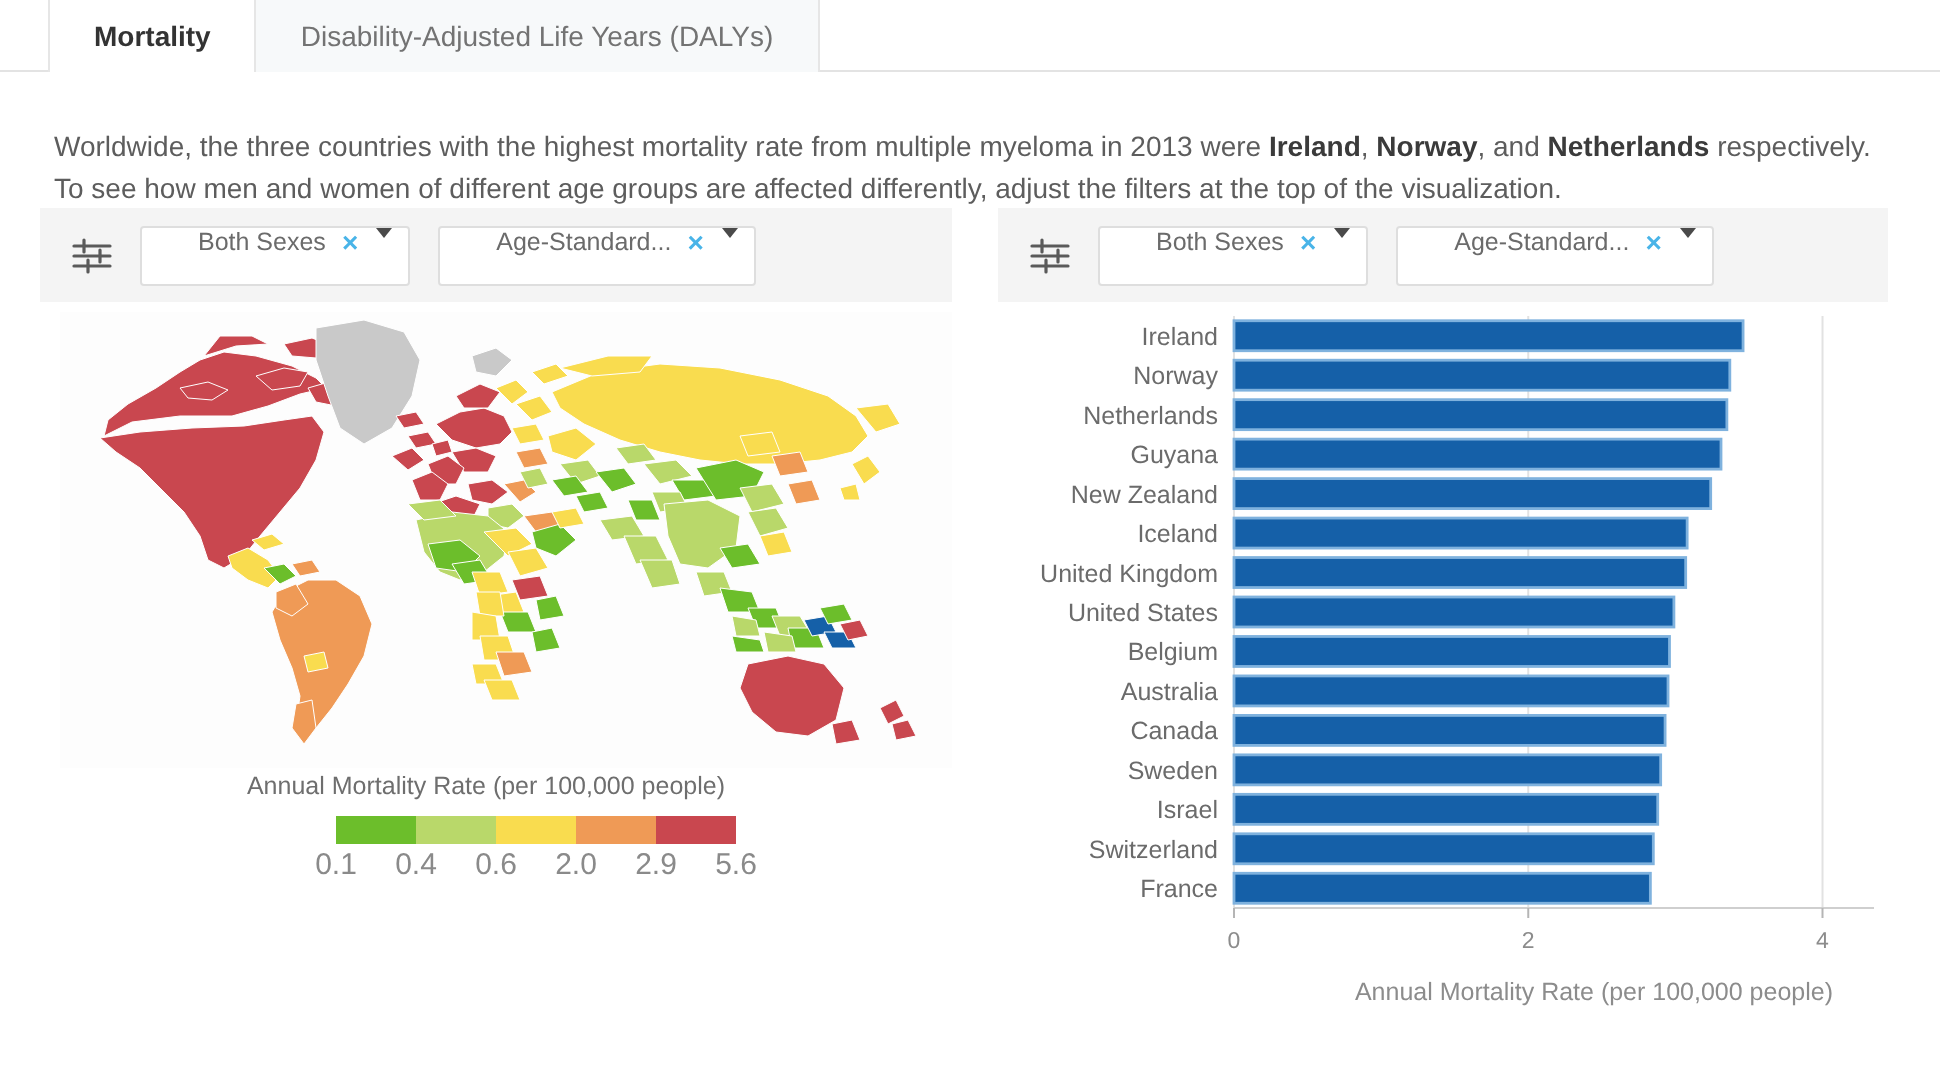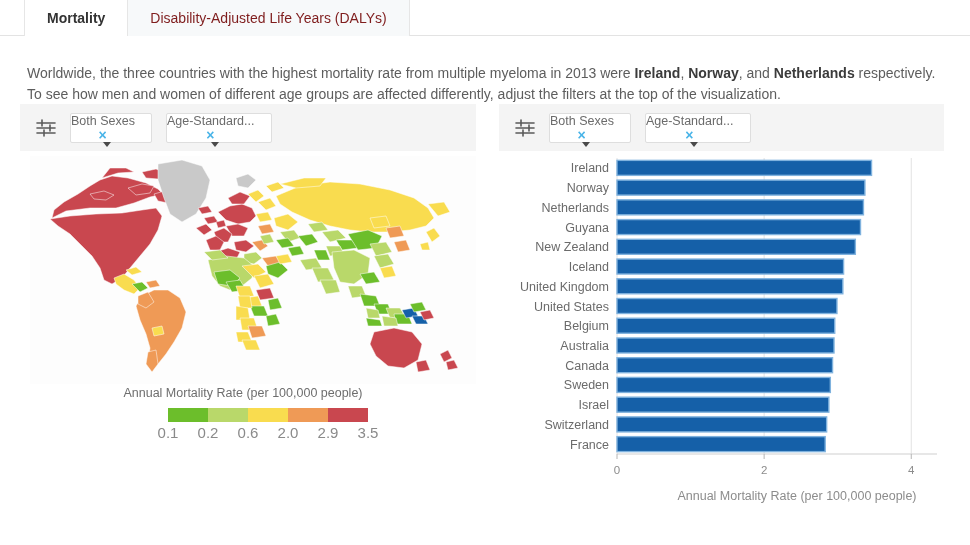--- a/index.html
+++ b/index.html
@@ -19,21 +19,21 @@
     display: flex; align-items: stretch;
   }
   .tab {
     display: flex; align-items: center; justify-content: flex-end;
     font-size: 14px; padding: 0 22px; height: 36px;
     border-right: 1px solid #e6e6e6;
     cursor: pointer; white-space: nowrap;
   }
   .tab.first { border-left: 1px solid #e6e6e6; margin-left: 24px; }
   .tab.active { background:#ffffff; color:#333333; font-weight: bold; }
-  .tab.inactive { background:#f7f9fa; color:#7f1d1d; }
+  .tab.inactive { background:#f7f9fa; color:#737373; }
 
   
   .intro {
     position: absolute; left: 27px; top: 49px; width: 910px;
     font-size: 14px; line-height: 21px; color:#5d5d5d;
   }
   .intro b { color:#3b3b3b; font-weight: bold; }
 
   
   .panel { position: absolute; }
@@ -44,24 +44,24 @@
     position: absolute; left: 0; top: 0; height: 47px;
     background: #f4f4f4;
     display: flex; align-items: center; padding-left: 14px;
   }
   .filterbar.left  { width: 456px; }
   .filterbar.right { width: 445px; }
 
   .filter-icon { width: 24px; height: 22px; margin-right: 12px; flex: 0 0 auto; }
 
   .chip {
-    display: flex; align-items: center;
+    display: flex; 
     height: 30px; background:#ffffff; border:1px solid #dedede;
-    border-radius: 2px; padding: 0 8px 0 0; margin-right: 14px;
-    font-size: 12.5px; color:#6b6b6b; cursor: pointer; white-space: nowrap; flex-direction: column;
+    border-radius: 2px; padding: 0 8px 0 28px; margin-right: 14px;
+    font-size: 12.5px; color:#6b6b6b; cursor: pointer; white-space: nowrap;
   }
   .chip-label { margin-right: 8px; }
   .chip-x {
     color:#49b4e8; font-size: 14px; line-height: 1; margin-right: 9px;
     font-weight: 600; cursor: pointer;
   }
   .caret {
     width: 0; height: 0; border-left: 4.5px solid transparent;
     border-right: 4.5px solid transparent; border-top: 5.5px solid #4a4a4a;
   }
@@ -265,25 +265,25 @@
     <div class="legend-swatches">
       <div style="background: rgb(108, 190, 43);"></div>
       <div style="background: rgb(185, 216, 106);"></div>
       <div style="background: rgb(249, 220, 79);"></div>
       <div style="background: rgb(239, 154, 86);"></div>
       <div style="background: rgb(201, 71, 79);"></div>
     </div>
 
     <div class="legend-ticks">
       <span>0.1</span>
-      <span>0.2</span>
+      <span>0.4</span>
       <span>0.6</span>
       <span>2.0</span>
       <span>2.9</span>
-      <span>3.5</span>
+      <span>5.6</span>
     </div>
   </div>
 
   <div class="panel panel-right">
 
     <div class="filterbar right">
       <span class="filter-icon">
         <svg width="24" height="22" viewBox="0 0 24 22">
           <g stroke="#5a5a5a" stroke-width="1.6" stroke-linecap="round">
             <line x1="3" y1="6" x2="21" y2="6"></line>

